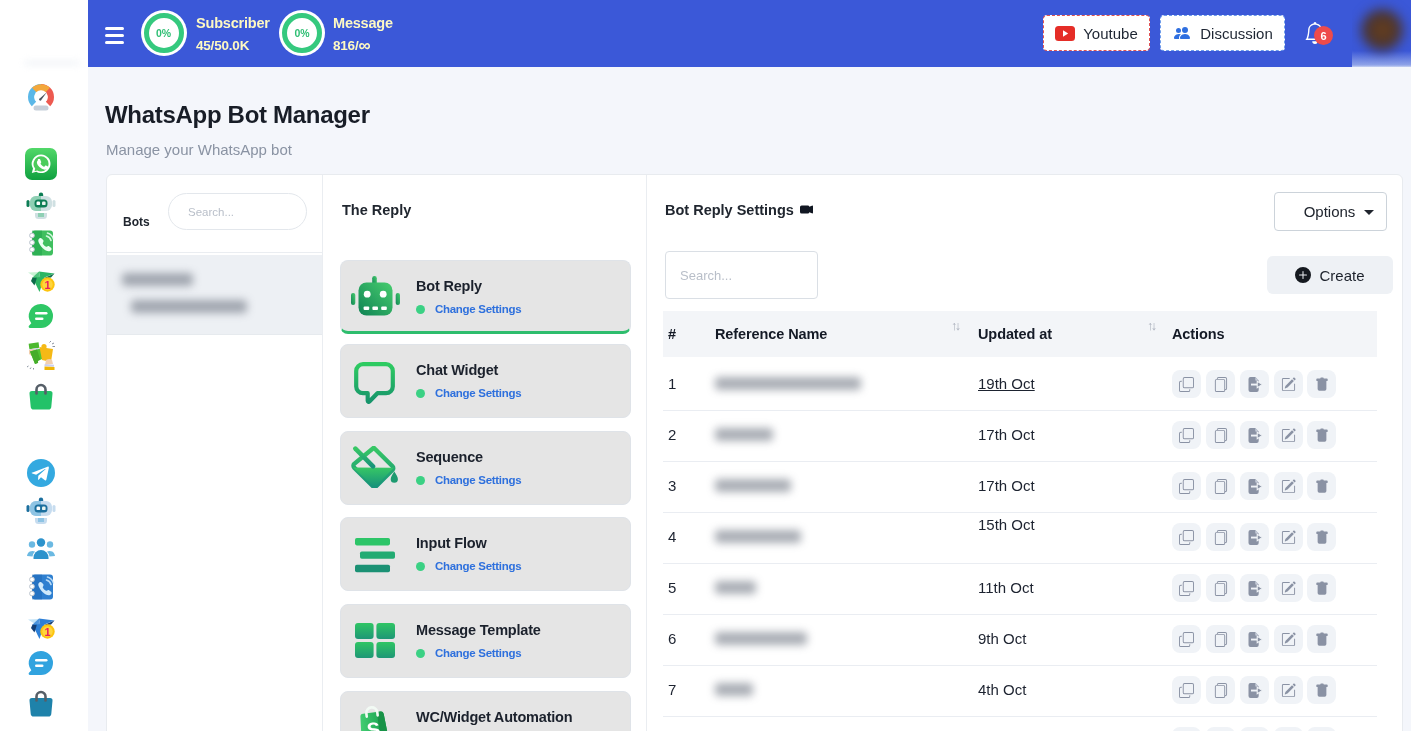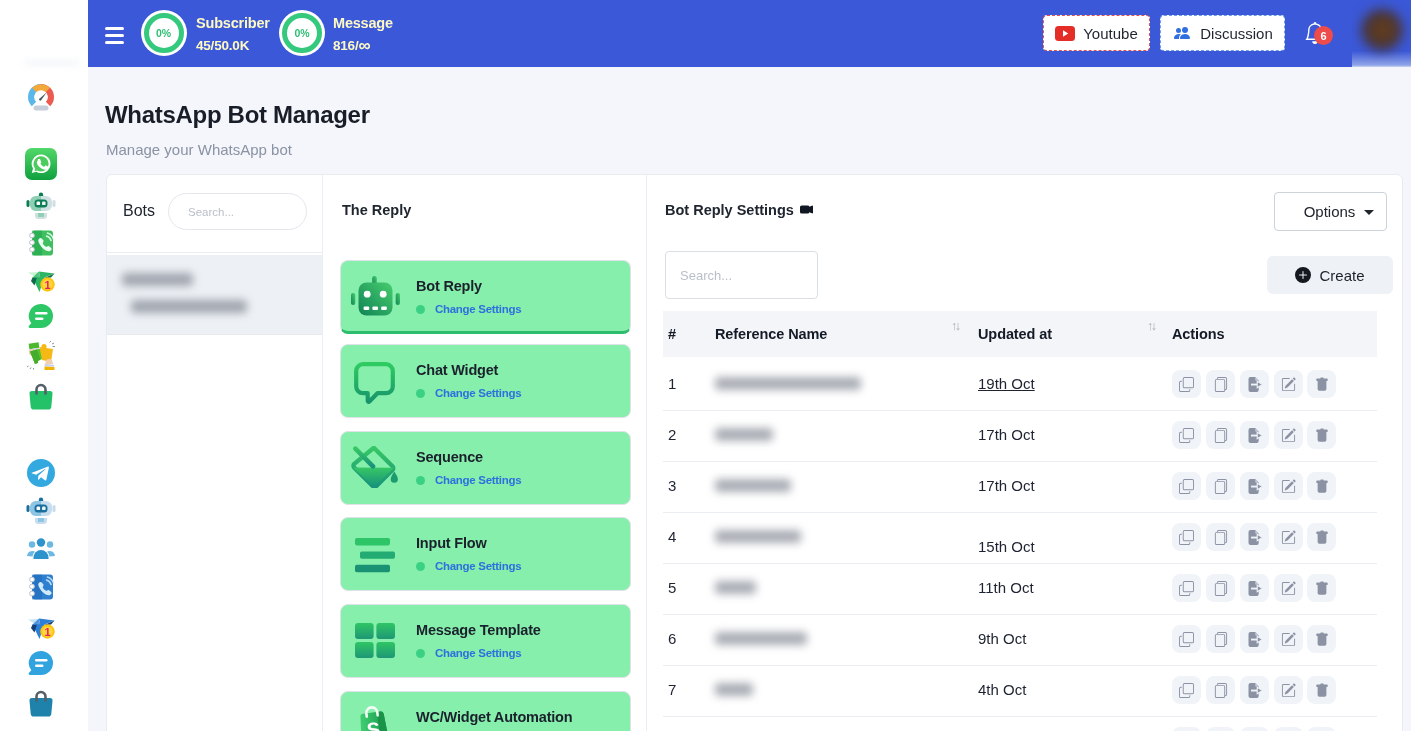--- a/index.html
+++ b/index.html
@@ -29,28 +29,28 @@
 #avatar { position:absolute; left:9px; top:9px; width:42px; height:42px; border-radius:50%; background:radial-gradient(circle at 52% 50%, #6b4220 0%, #553724 38%, #44333a 62%, #3e3e54 85%); filter:blur(6px); }
 
 
 #h1 { position:absolute; left:105px; top:101px; font-size:24px; font-weight:bold; color:#181d27; letter-spacing:-0.3px; }
 #sub { position:absolute; left:106px; top:141px; font-size:15px; color:#8a93a3; }
 
 
 #card { position:absolute; left:106px; top:174px; width:1297px; height:600px; background:#fff; border:1px solid #e8ebef; border-radius:6px; }
 #col1 { position:absolute; left:0; top:0; width:216px; height:600px; border-right:1px solid #eaedf1; }
 #col1 .hdr { position:absolute; left:0; top:0; width:100%; height:78px; border-bottom:1px solid #eaedf1; }
-#bots-label { position:absolute; left:16px; top:27px; font-size:16px; font-weight:normal; color:#20262f; }
+#bots-label { position:absolute; left:16px; top:40px; font-size:12px; font-weight:bold; color:#20262f; }
 #bots-search { position:absolute; left:61px; top:18px; width:139px; height:37px; border:1px solid #e3e7ec; border-radius:19px; font-size:11.5px; color:#b9bfc9; padding-left:19px; display:flex; align-items:center; }
 #bot-item { position:absolute; left:0; top:80px; width:100%; height:80px; background:#edf0f4; border-bottom:1px solid #e6eaee; }
 .blurblob { position:absolute; background:#5a6270; opacity:.52; filter:blur(4px); border-radius:4px; height:13px; }
 
 #col2 { position:absolute; left:216px; top:0; width:324px; height:600px; border-right:1px solid #eaedf1; }
 #tw-label { position:absolute; left:19px; top:27px; font-size:14.5px; font-weight:bold; color:#20262f; }
-.mcard { position:absolute; left:17px; width:291px; height:74px; background:#86efac; border:1px solid #dfe3e8; border-radius:8px; }
+.mcard { position:absolute; left:17px; width:291px; height:74px; background:#e5e5e5; border:1px solid #dfe3e8; border-radius:8px; }
 .mcard.active { border-bottom:3px solid #2ebd6d; }
 .mcard .ttl { position:absolute; left:75px; top:17px; font-size:14.5px; font-weight:bold; color:#1b212c; letter-spacing:-0.2px; }
 .mcard .cs { position:absolute; left:75px; top:42px; display:flex; align-items:center; gap:10px; }
 .mcard .dot { width:9px; height:9px; border-radius:50%; background:#3bd184; }
 .mcard .cstxt { font-size:11.5px; font-weight:bold; color:#2e70dd; letter-spacing:-0.3px; }
 
 #col3 { position:absolute; left:540px; top:0; width:757px; height:600px; }
 #brs-label { position:absolute; left:18px; top:27px; font-size:14.5px; font-weight:bold; color:#20262f; }
 #cam { position:absolute; left:151px; top:28px; }
 #btn-options { position:absolute; left:627px; top:17px; width:113px; height:39px; background:#fff; border:1px solid #ccd3da; border-radius:4px; display:flex; align-items:center; justify-content:center; gap:9px; font-size:15px; color:#20252e;padding-left:17px; }
@@ -481,21 +481,21 @@
           </svg>
         </div>
       <div class="abtn" style="left:660px; top:297px;">
           <svg width="14" height="15" viewBox="0 0 16 16" fill="#8a92a4">
             <path d="M2.5 1a1 1 0 0 0-1 1v1a1 1 0 0 0 1 1H3v9a2 2 0 0 0 2 2h6a2 2 0 0 0 2-2V4h.5a1 1 0 0 0 1-1V2a1 1 0 0 0-1-1H10a1 1 0 0 0-1-1H7a1 1 0 0 0-1 1H2.5z"></path>
           </svg>
         </div>
       <div class="rowsep" style="top:337px;"></div>
       <div class="rownum" style="left:21px; top:353px;">4</div>
       <div class="blurblob" style="left:68px; top:355px; width:86px;"></div>
-      <div class="rowdate" style="left:331px; top:363px;">15th Oct</div>
+      <div class="rowdate" style="left:331px; top:341px;">15th Oct</div>
       <div class="abtn" style="left:525px; top:348px;">
           <svg width="15" height="15" viewBox="0 0 16 16" fill="#8a92a4">
             <path d="M4 2a2 2 0 0 1 2-2h8a2 2 0 0 1 2 2v8a2 2 0 0 1-2 2H6a2 2 0 0 1-2-2V2Zm2-1a1 1 0 0 0-1 1v8a1 1 0 0 0 1 1h8a1 1 0 0 0 1-1V2a1 1 0 0 0-1-1H6ZM2 5a1 1 0 0 0-1 1v8a1 1 0 0 0 1 1h8a1 1 0 0 0 1-1v-1h1v1a2 2 0 0 1-2 2H2a2 2 0 0 1-2-2V6a2 2 0 0 1 2-2h1v1H2Z"></path>
           </svg>
         </div>
       <div class="abtn" style="left:559px; top:348px;">
           <svg width="15" height="15" viewBox="0 0 16 16" fill="#8a92a4">
             <path d="M13 0H6a2 2 0 0 0-2 2 2 2 0 0 0-2 2v10a2 2 0 0 0 2 2h7a2 2 0 0 0 2-2 2 2 0 0 0 2-2V2a2 2 0 0 0-2-2zm0 13V4a2 2 0 0 0-2-2H5a1 1 0 0 1 1-1h7a1 1 0 0 1 1 1v10a1 1 0 0 1-1 1zM3 4a1 1 0 0 1 1-1h7a1 1 0 0 1 1 1v10a1 1 0 0 1-1 1H4a1 1 0 0 1-1-1V4z"></path>
           </svg>
         </div>

